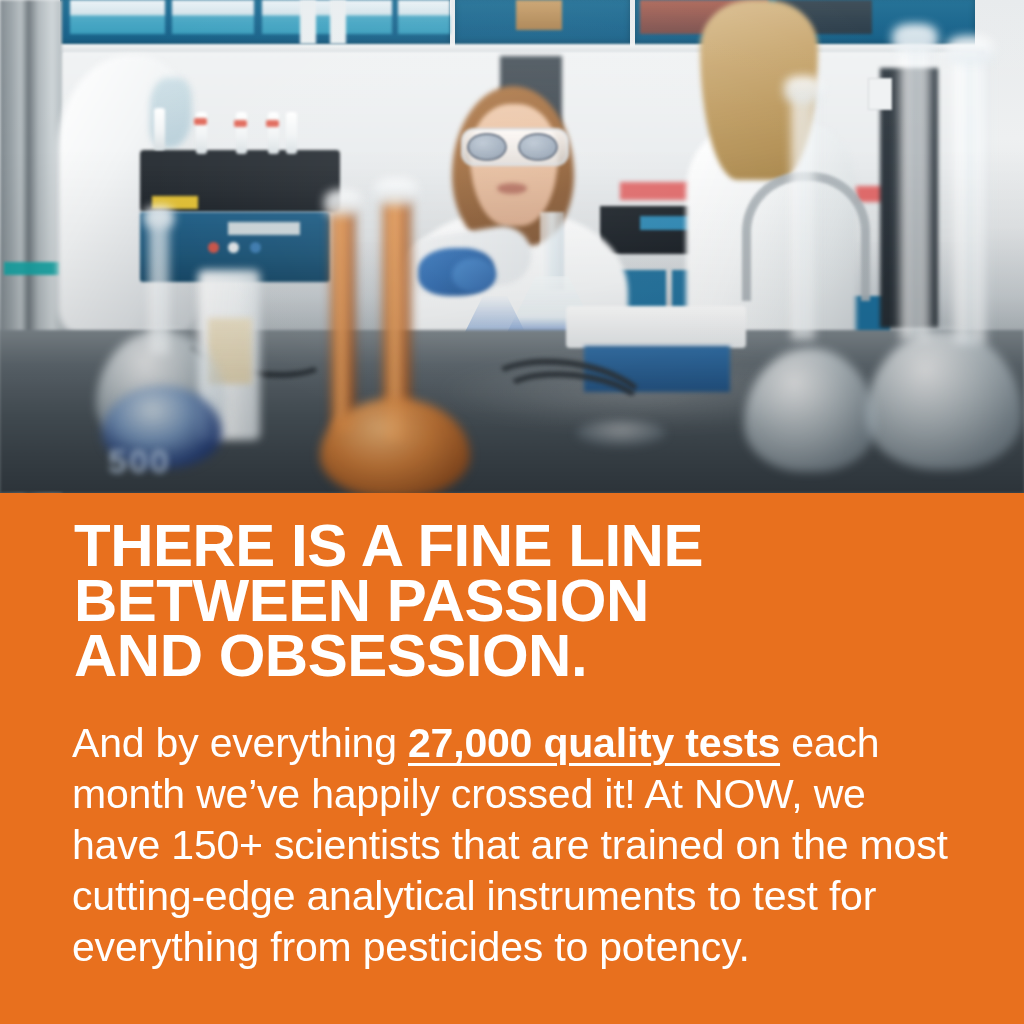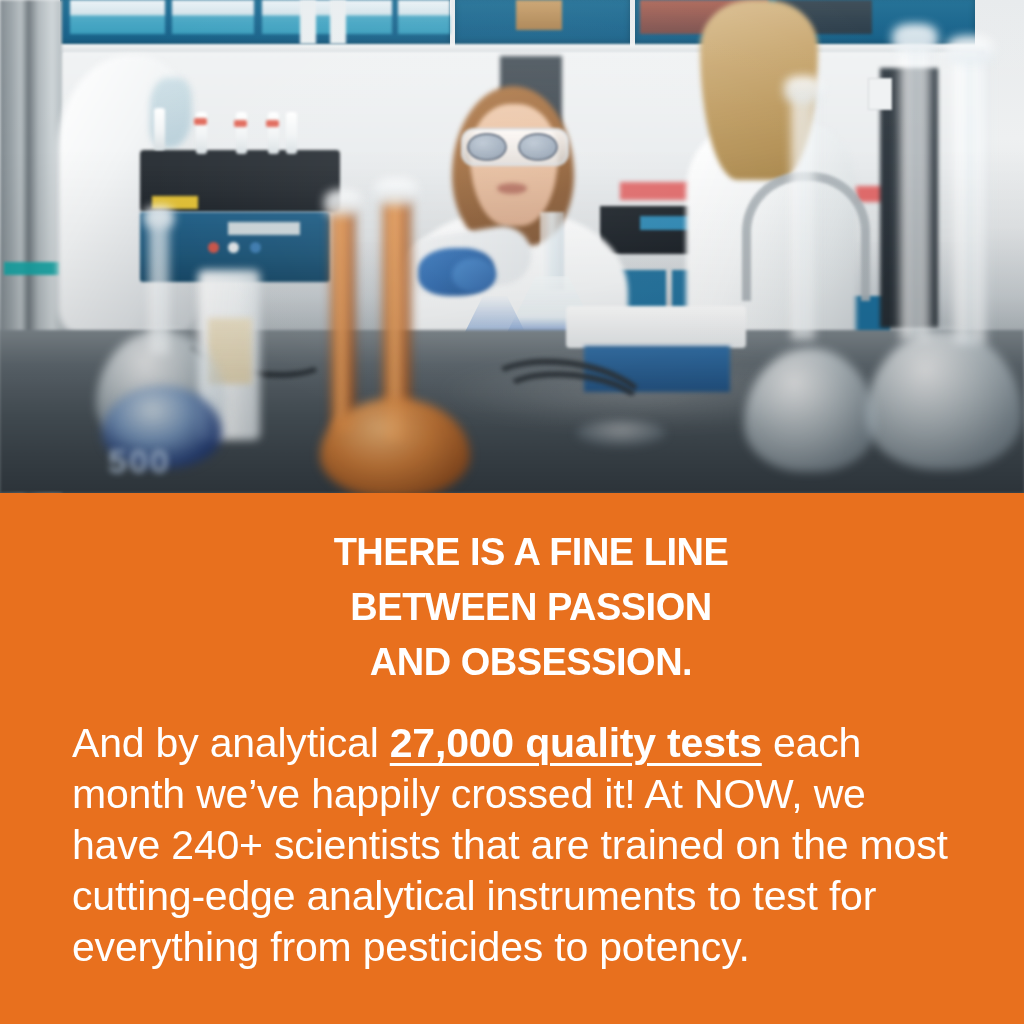--- a/index.html
+++ b/index.html
@@ -377,29 +377,28 @@
     width: 1024px;
     height: 531px;
     background: #E8701E;
   }
 
   .headline {
     position: absolute;
     left: 74px;
     top: 25px;
     width: 900px;
-    margin: 7px;
+    margin: 0;
     color: #FFFFFF;
     font-family: "Liberation Sans", sans-serif;
     font-weight: 700;
-    font-size: 38px;
+    font-size: 60px;
     line-height: 55px;
     letter-spacing: -0.5px;
     white-space: pre-line;
-    text-align: center;
   }
 
   .body-copy {
     position: absolute;
     left: 72px;
     top: 225px;
     width: 880px;
     margin: 0;
     color: #FFFFFF;
     font-family: "Liberation Sans", sans-serif;
@@ -533,18 +532,18 @@
     <div class="photo-grade"></div>
   </div>
 
   <div class="panel">
 
     <h1 class="headline">THERE IS A FINE LINE
 BETWEEN PASSION
 AND OBSESSION.</h1>
 
     <p class="body-copy">
-      <span>And by analytical </span><span class="emph">27,000 quality tests</span><span> each month we’ve happily crossed it! At NOW, we have 240+ scientists that are trained on the most cutting-edge analytical instruments to test for everything from pesticides to potency.</span>
+      <span>And by everything </span><span class="emph">27,000 quality tests</span><span> each month we’ve happily crossed it! At NOW, we have 150+ scientists that are trained on the most cutting-edge analytical instruments to test for everything from pesticides to potency.</span>
     </p>
 
   </div>
 
 </div>
 
 </body></html>

